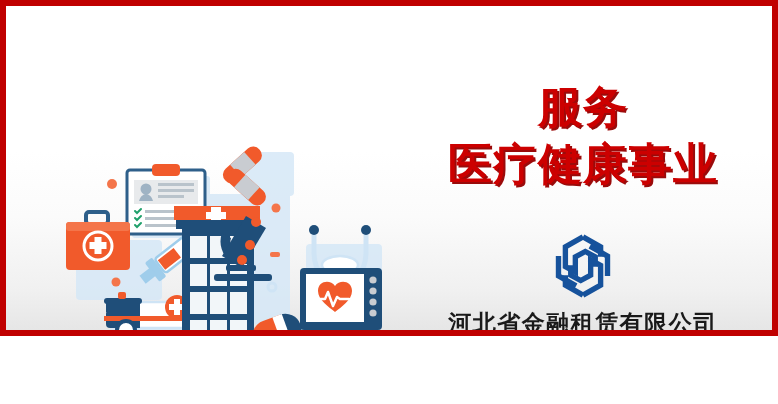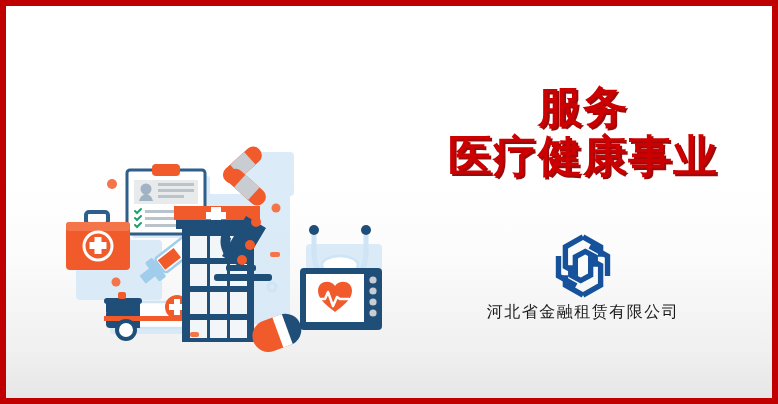--- a/index.html
+++ b/index.html
@@ -3,21 +3,21 @@
 <meta charset="utf-8">
 <style>
   html, body {
     margin: 0;
     padding: 0;
     background: #ffffff;
   }
   #poster {
     position: relative;
     width: 778px;
-    height: 404px;
+    height: 336px;
     box-sizing: border-box;
     border: 6px solid #c00000;
     background: linear-gradient(to bottom, #ffffff 0%, #ffffff 45%, #fbfbfb 65%, #f0f0f0 88%, #e6e6e6 100%);
     overflow: hidden;
     font-family: "Liberation Sans", "DejaVu Sans", sans-serif;
   }
 
   
   #illustration {
     position: absolute;
@@ -38,34 +38,35 @@
   }
   .headline-line {
     color: #cc0000;
     font-weight: bold;
     line-height: 1.04;
     letter-spacing: 1px;
     text-shadow: 2px 2px 0 #9a0b0b;
     white-space: nowrap;
   }
   .headline-line.l1 { font-size: 44px; }
-  .headline-line.l2 { font-size: 44px; margin-top: 3px; }
+  .headline-line.l2 { font-size: 44px; margin-top: 11px; }
 
   
   #logo-block {
     position: absolute;
     left: 392px;
     top: 224px;
     width: 370px;
     text-align: center;
   }
   #logo-mark { width: 78px; height: 72px; margin: 0 auto; display: block; }
   #company-cn {
-    font-size: 16px;
-    font-weight: normal;
+    margin-top: 6px;
+    font-size: 23px;
+    font-weight: bold;
     color: #1a1a1a;
     letter-spacing: 1.5px;
     white-space: nowrap;
   }
   #company-en {
     margin-top: 4px;
     font-size: 13.5px;
     font-weight: normal;
     color: #3a3a3a;
     letter-spacing: 0.6px;

